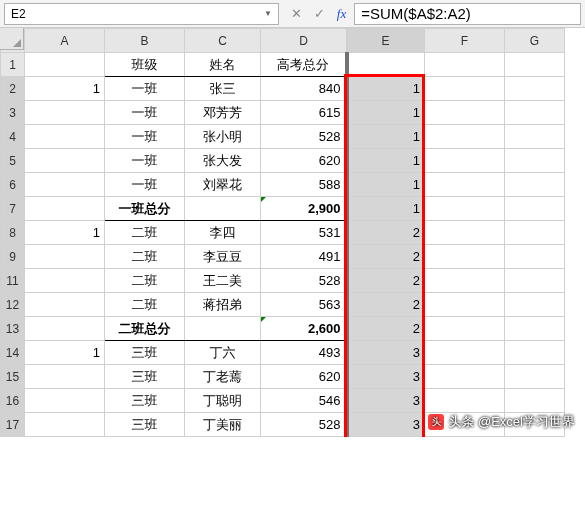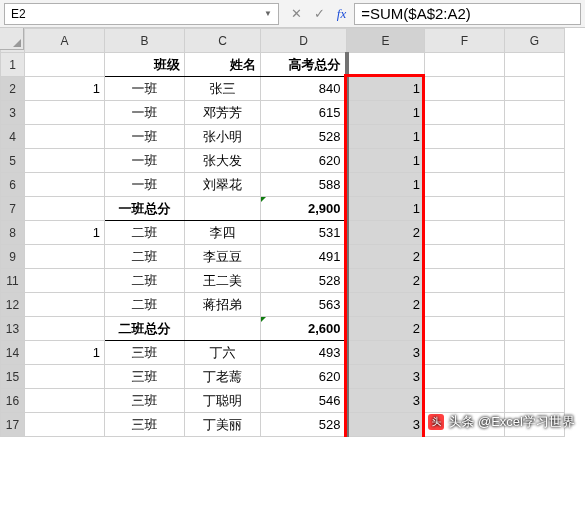--- a/index.html
+++ b/index.html
@@ -24,21 +24,21 @@
     th.colhdr { height: 22px; }
     
     .col-A { width: 80px; }
     .col-B { width: 80px; }
     .col-C { width: 76px; }
     .col-D { width: 86px; }
     .col-E { width: 78px; }
     .col-F { width: 80px; }
     .col-G { width: 60px; }
     
-    .hdr-bold { font-weight: bold; text-align: right; }
+    .hdr-bold { font-weight: normal; text-align: center; }
     .cell-left { text-align: center; }
     .cell-right { text-align: right; }
     .b-top { border-top: 1px solid #000; }
     .b-bottom { border-bottom: 1px solid #000; }
     .b-left { border-left: 1px solid #000; }
     .b-right { border-right: 4px solid #737373; }
     .bold { font-weight: bold; }
     .selfill { background: #d6d6d6; }
     .tri { position: relative; margin-left: 20px; }
     .tri::before { content: ""; position: absolute; left: 0; top: 0; border-style: solid; border-width: 5px 5px 0 0; border-color: #107c10 transparent transparent transparent; }

